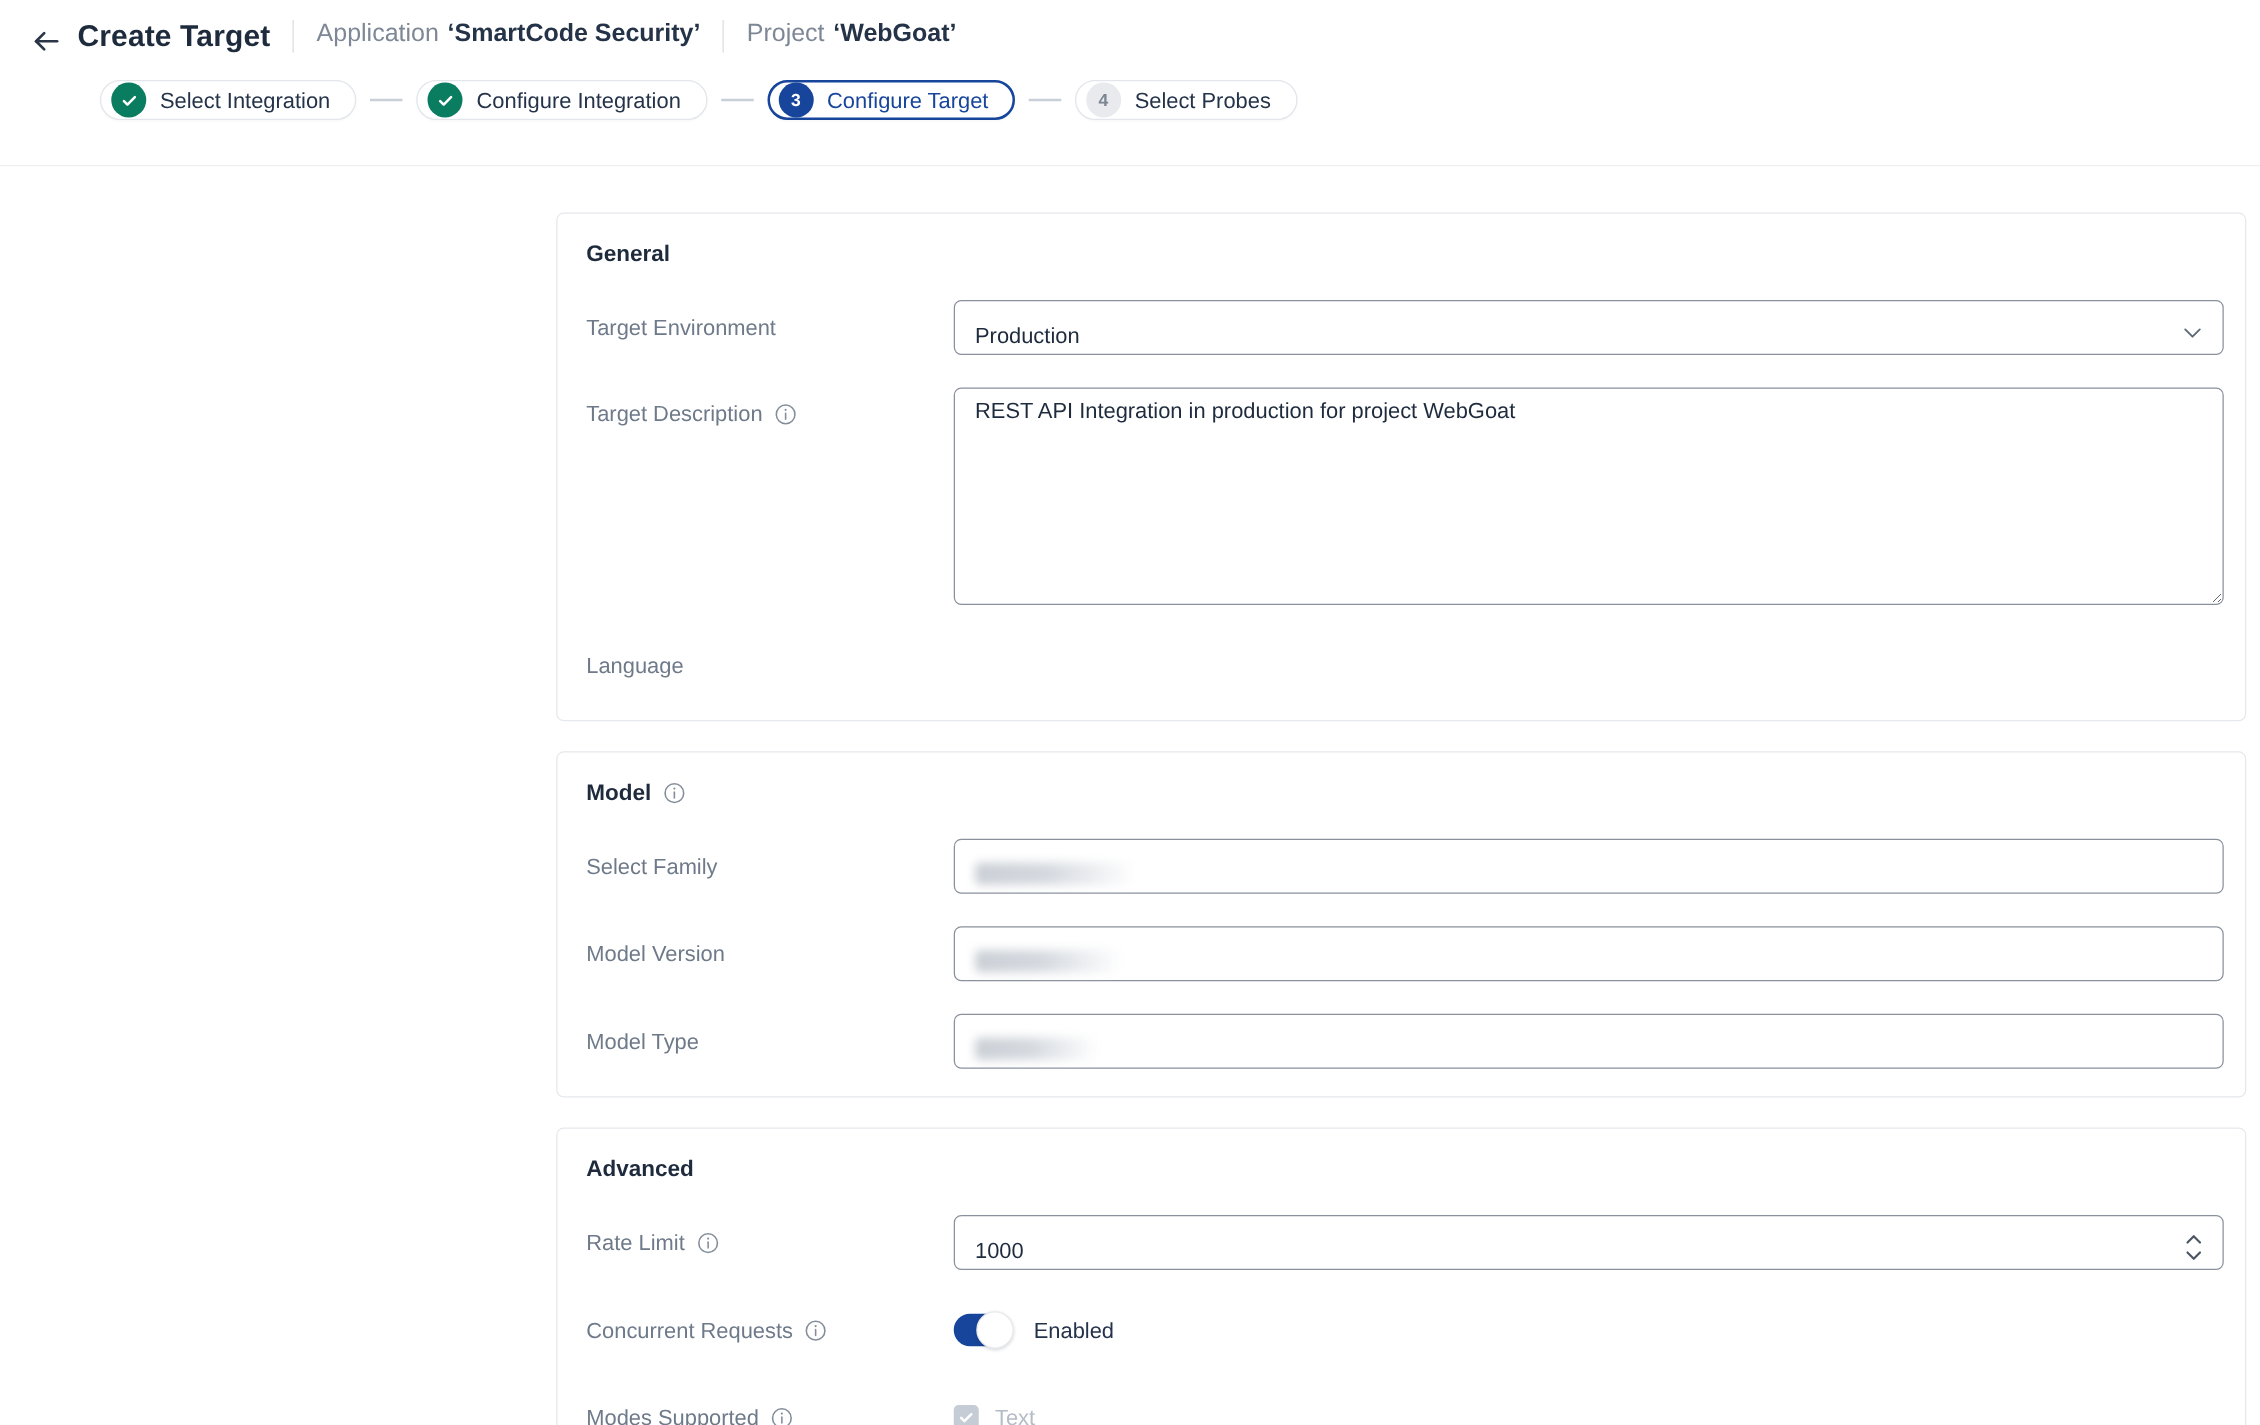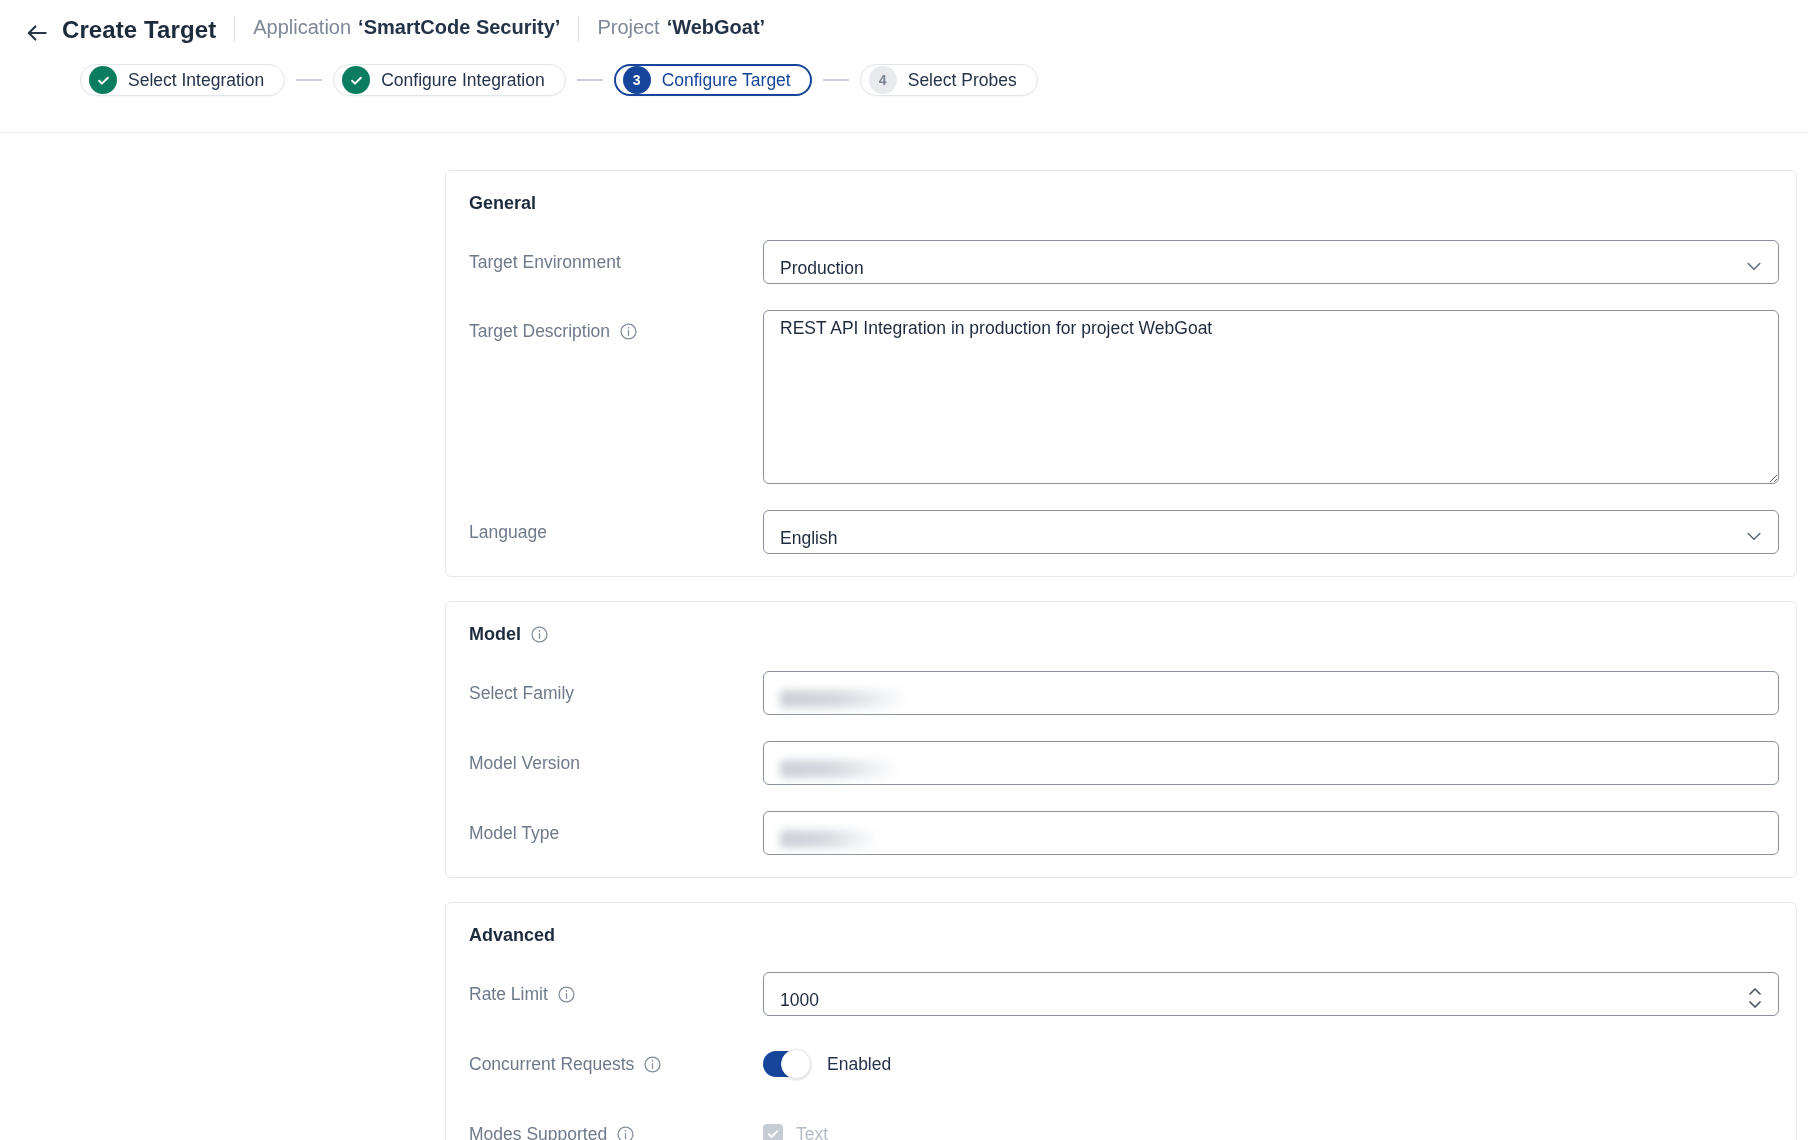--- a/index.html
+++ b/index.html
@@ -210,28 +210,20 @@
             </svg>
         </span>
       </div>
       <textarea class="desc-area" spellcheck="false" style="">REST API Integration in production for project WebGoat</textarea>
     </div>
 
     <div class="form-row">
       <div class="field-label">
         <span>Language</span>
       </div>
-      <div class="select-box">
-        <span>English</span>
-        <span class="chevron-down">
-          <svg width="20" height="20" viewBox="0 0 24 24" fill="none" stroke="currentColor" stroke-width="1.8" stroke-linecap="round" stroke-linejoin="round">
-              <path d="M5 9l7 7 7-7"></path>
-            </svg>
-        </span>
-      </div>
     </div>
   </section>
 
   <section class="card">
     <div class="card-title-row">
       <h2 class="card-title">Model</h2>
       <span class="info-icon">
         <svg width="19" height="19" viewBox="0 0 24 24" fill="none" stroke="currentColor" stroke-width="1.6">
             <circle cx="12" cy="12" r="9.4"></circle>
             <path d="M12 11v6" stroke-linecap="round"></path>

